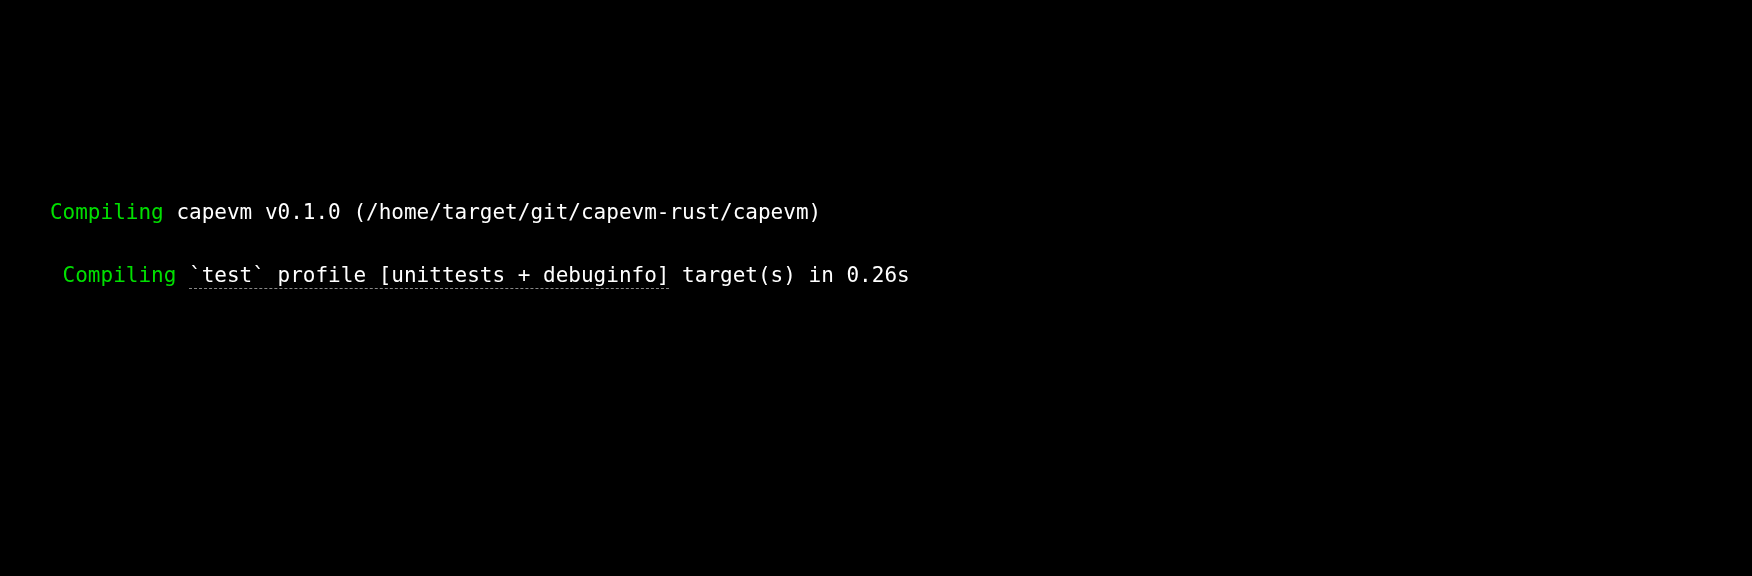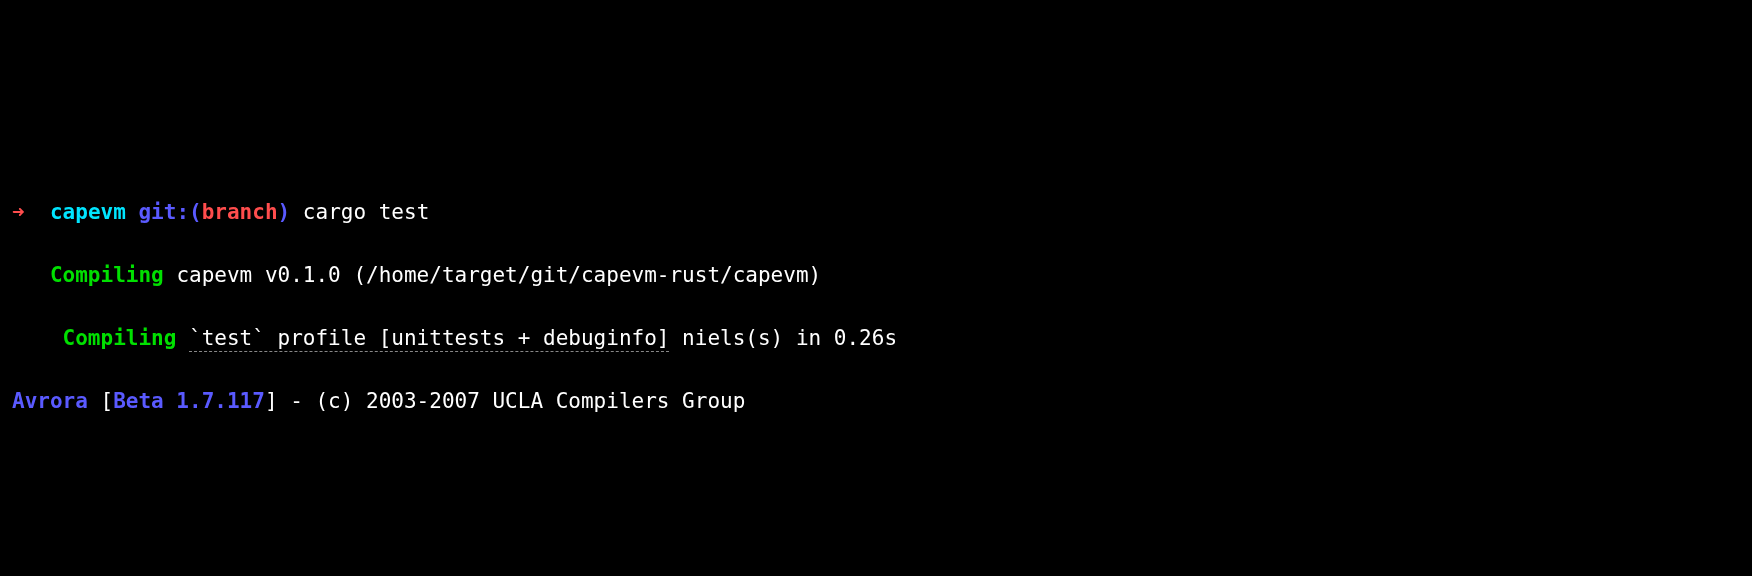--- a/index.html
+++ b/index.html
@@ -14,38 +14,36 @@
     height: 576px;
     overflow: hidden;
     white-space: pre;
   }
   .term {
     padding: 8px 12px;
   }
   .red    { color: #ff4d4d; font-weight: bold; }
   .cyan   { color: #00e5ff; font-weight: bold; }
   .blue   { color: #5a5aff; font-weight: bold; }
-  .green  { color: #00e000; font-weight: bold; }
+  .green  { color: #00e000; font-weight: normal; }
   .white  { color: #ffffff; }
   .dashed {
     border-bottom: 1px dashed #888;
     padding-bottom: 1px;
   }
   .row { display: block; }
 </style>
 </head>
 <body>
 
 
 
 <div class="term">
-<span class="row"><span class="red">➜</span><span class="white">  </span><span class="cyan">capevm</span><span class="white"> </span><span class="blue">git:(</span><span class="red">branch</span><span class="blue">)</span><span class="white"> </span><span class="white">cargo test</span></span>
 <span class="row"><span class="white">   </span><span class="green">Compiling</span><span class="white"> capevm v0.1.0 (/home/target/git/capevm-rust/capevm)</span></span>
-<span class="row"><span class="white">    </span><span class="green">Compiling</span><span class="white"> </span><span class="white dashed">`test` profile [unittests + debuginfo]</span><span class="white"> niels(s) in 0.26s</span></span>
-<span class="row"><span class="blue">Avrora</span><span class="white"> [</span><span class="blue">Beta 1.7.117</span><span class="white">]</span><span class="white"> - (c) 2003-2007 UCLA Compilers Group</span></span>
+<span class="row"><span class="white">    </span><span class="green">Compiling</span><span class="white"> </span><span class="white dashed">`test` profile [unittests + debuginfo]</span><span class="white"> target(s) in 0.26s</span></span>
 <span class="row"> </span>
 <span class="row"></span>
 
 
 
 
 
 
 
 </div>

